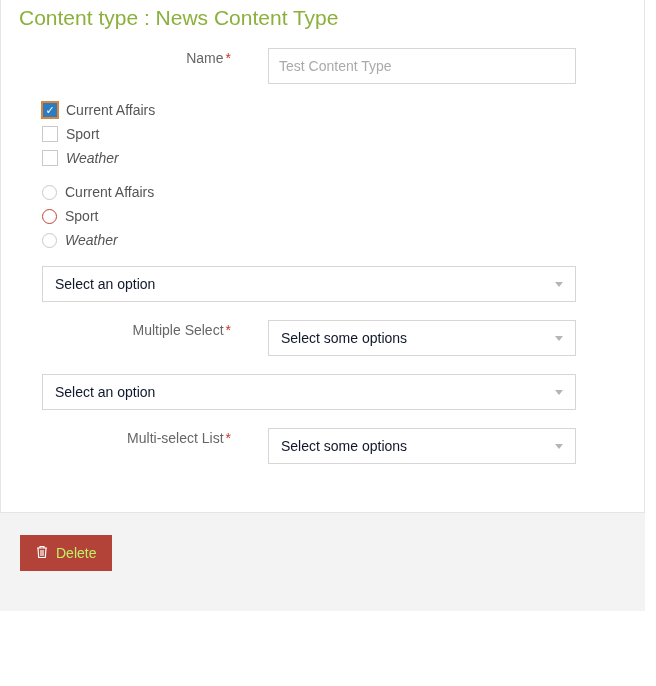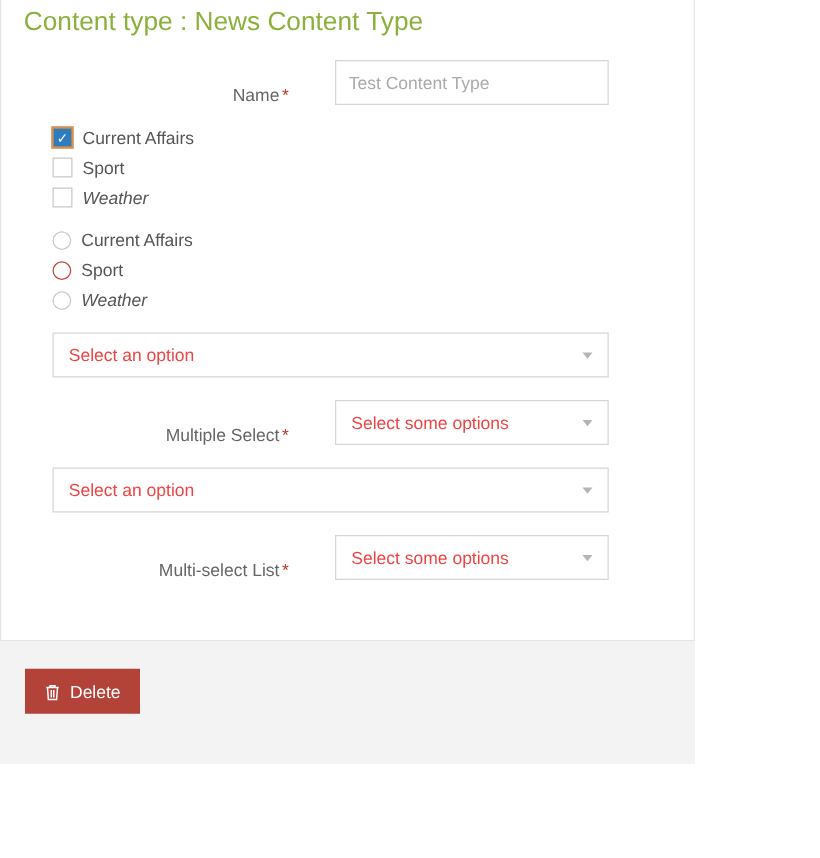--- a/index.html
+++ b/index.html
@@ -3,21 +3,21 @@
 <meta charset="utf-8">
 <style>
   * { box-sizing: border-box; margin: 0; padding: 0; }
   body {
     font-family: -apple-system, BlinkMacSystemFont, "Segoe UI", Arial, sans-serif;
     font-size: 14px;
     color: #555;
     background: #fff;
   }
   .page {
-    width: 556px;
+    width: 645px;
     background: #f5f5f5;
   }
   .panel {
     background: #fff;
     border-left: 1px solid #e5e5e5;
     border-right: 1px solid #e5e5e5;
     border-bottom: 1px solid #e5e5e5;
     padding: 0 0 30px 0;
   }
   .panel-title {
@@ -25,21 +25,21 @@
     font-weight: 300;
     color: #8bb03b;
     padding: 6px 18px 18px 18px;
   }
   .form { padding: 0 18px; }
   .row {
     display: flex;
     align-items: flex-start;
     margin-bottom: 18px;
   }
-  .row.align-center { align-items: flex-end; }
+  .row.align-center { align-items: flex-start; }
   .lbl {
     width: 226px;
     min-width: 226px;
     text-align: right;
     padding-right: 14px;
     padding-top: 2px;
     color: #666;
     font-size: 14px;
   }
   .required { color: #c0392b; margin-left: 2px; }
@@ -84,42 +84,42 @@
   }
   .rb.active { border-color: #c14334; }
   .select {
     width: 100%;
     height: 36px;
     border: 1px solid #d6d6d6;
     display: flex;
     align-items: center;
     justify-content: space-between;
     padding: 0 12px;
-    color: #ef4444;
+    color: #0f172a;
     cursor: pointer;
     background: #fff;
   }
   .caret {
     width: 0; height: 0;
     border-left: 4px solid transparent;
     border-right: 4px solid transparent;
     border-top: 5px solid #b5b5b5;
   }
   .footer {
     padding: 22px 20px 40px 20px;
     background: #f3f3f3;
   }
   .btn-delete {
     background: #b34238;
-    color: #ffffff;
+    color: #bef264;
     border: none;
     padding: 10px 16px;
     font-size: 14px;
     display: inline-flex;
-    align-items: flex-end;
+    align-items: flex-start;
     gap: 8px;
     cursor: pointer;
   }
   .trash-icon {
     display: inline-block;
     width: 12px; height: 14px;
   }
 </style>
 </head>
 <body>

